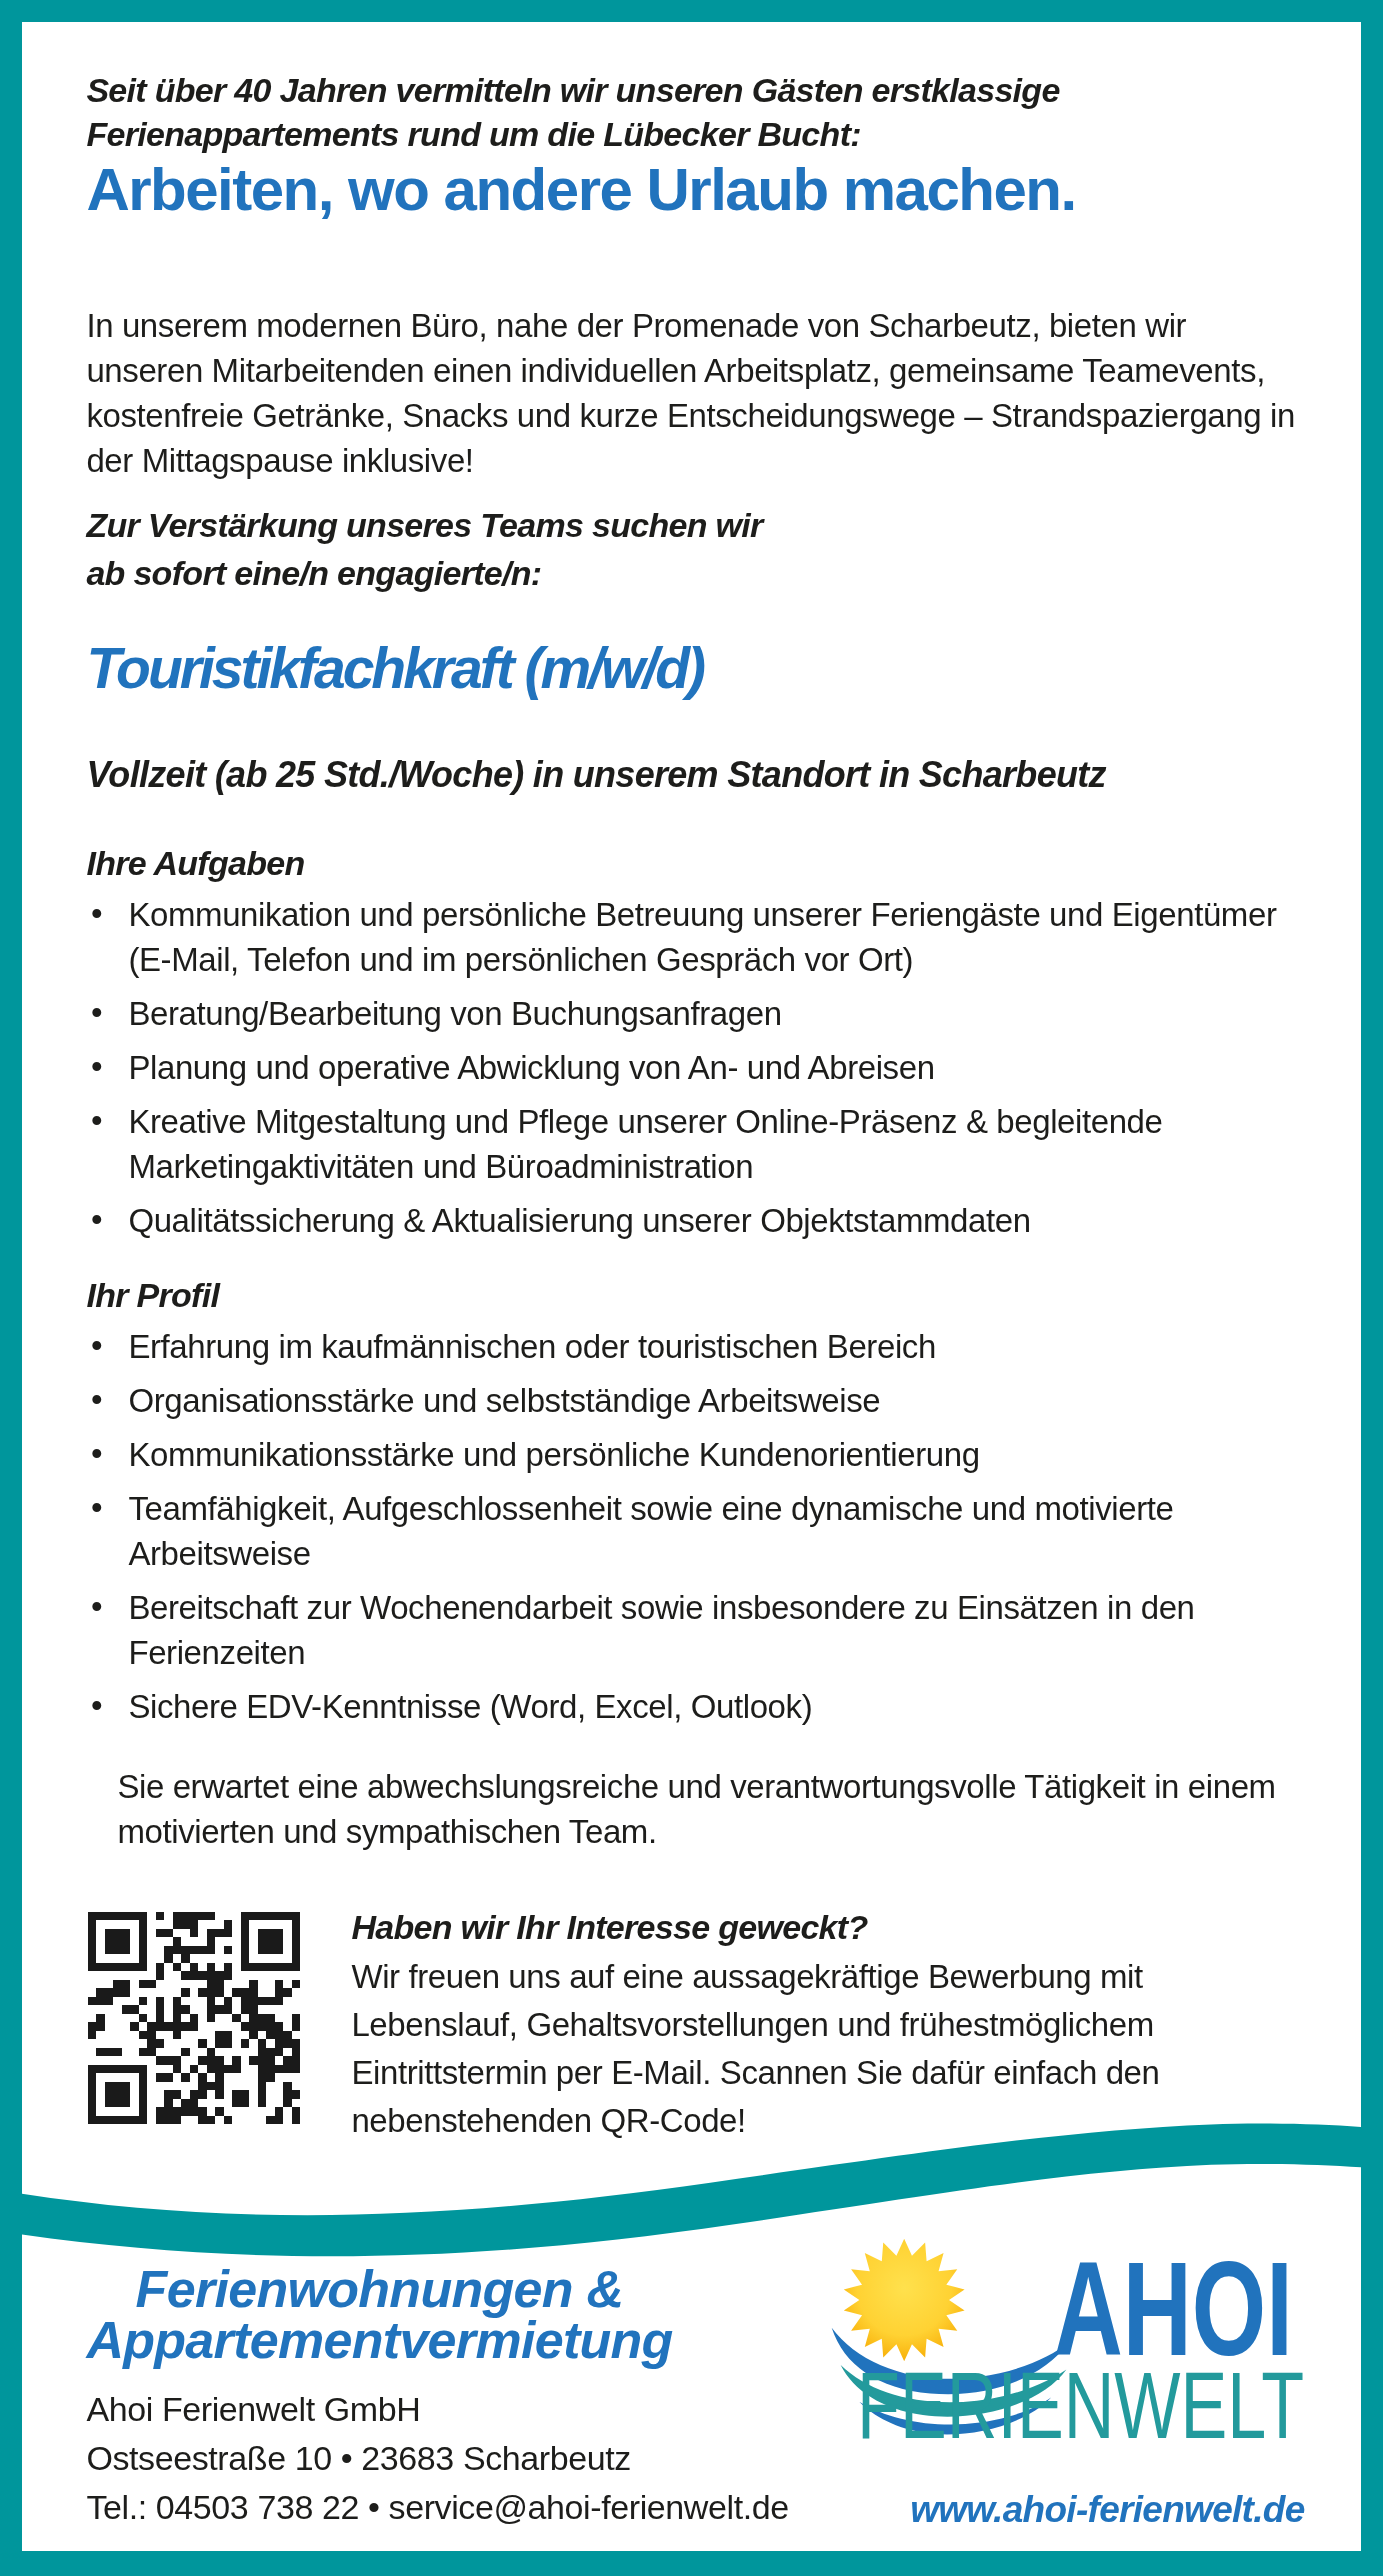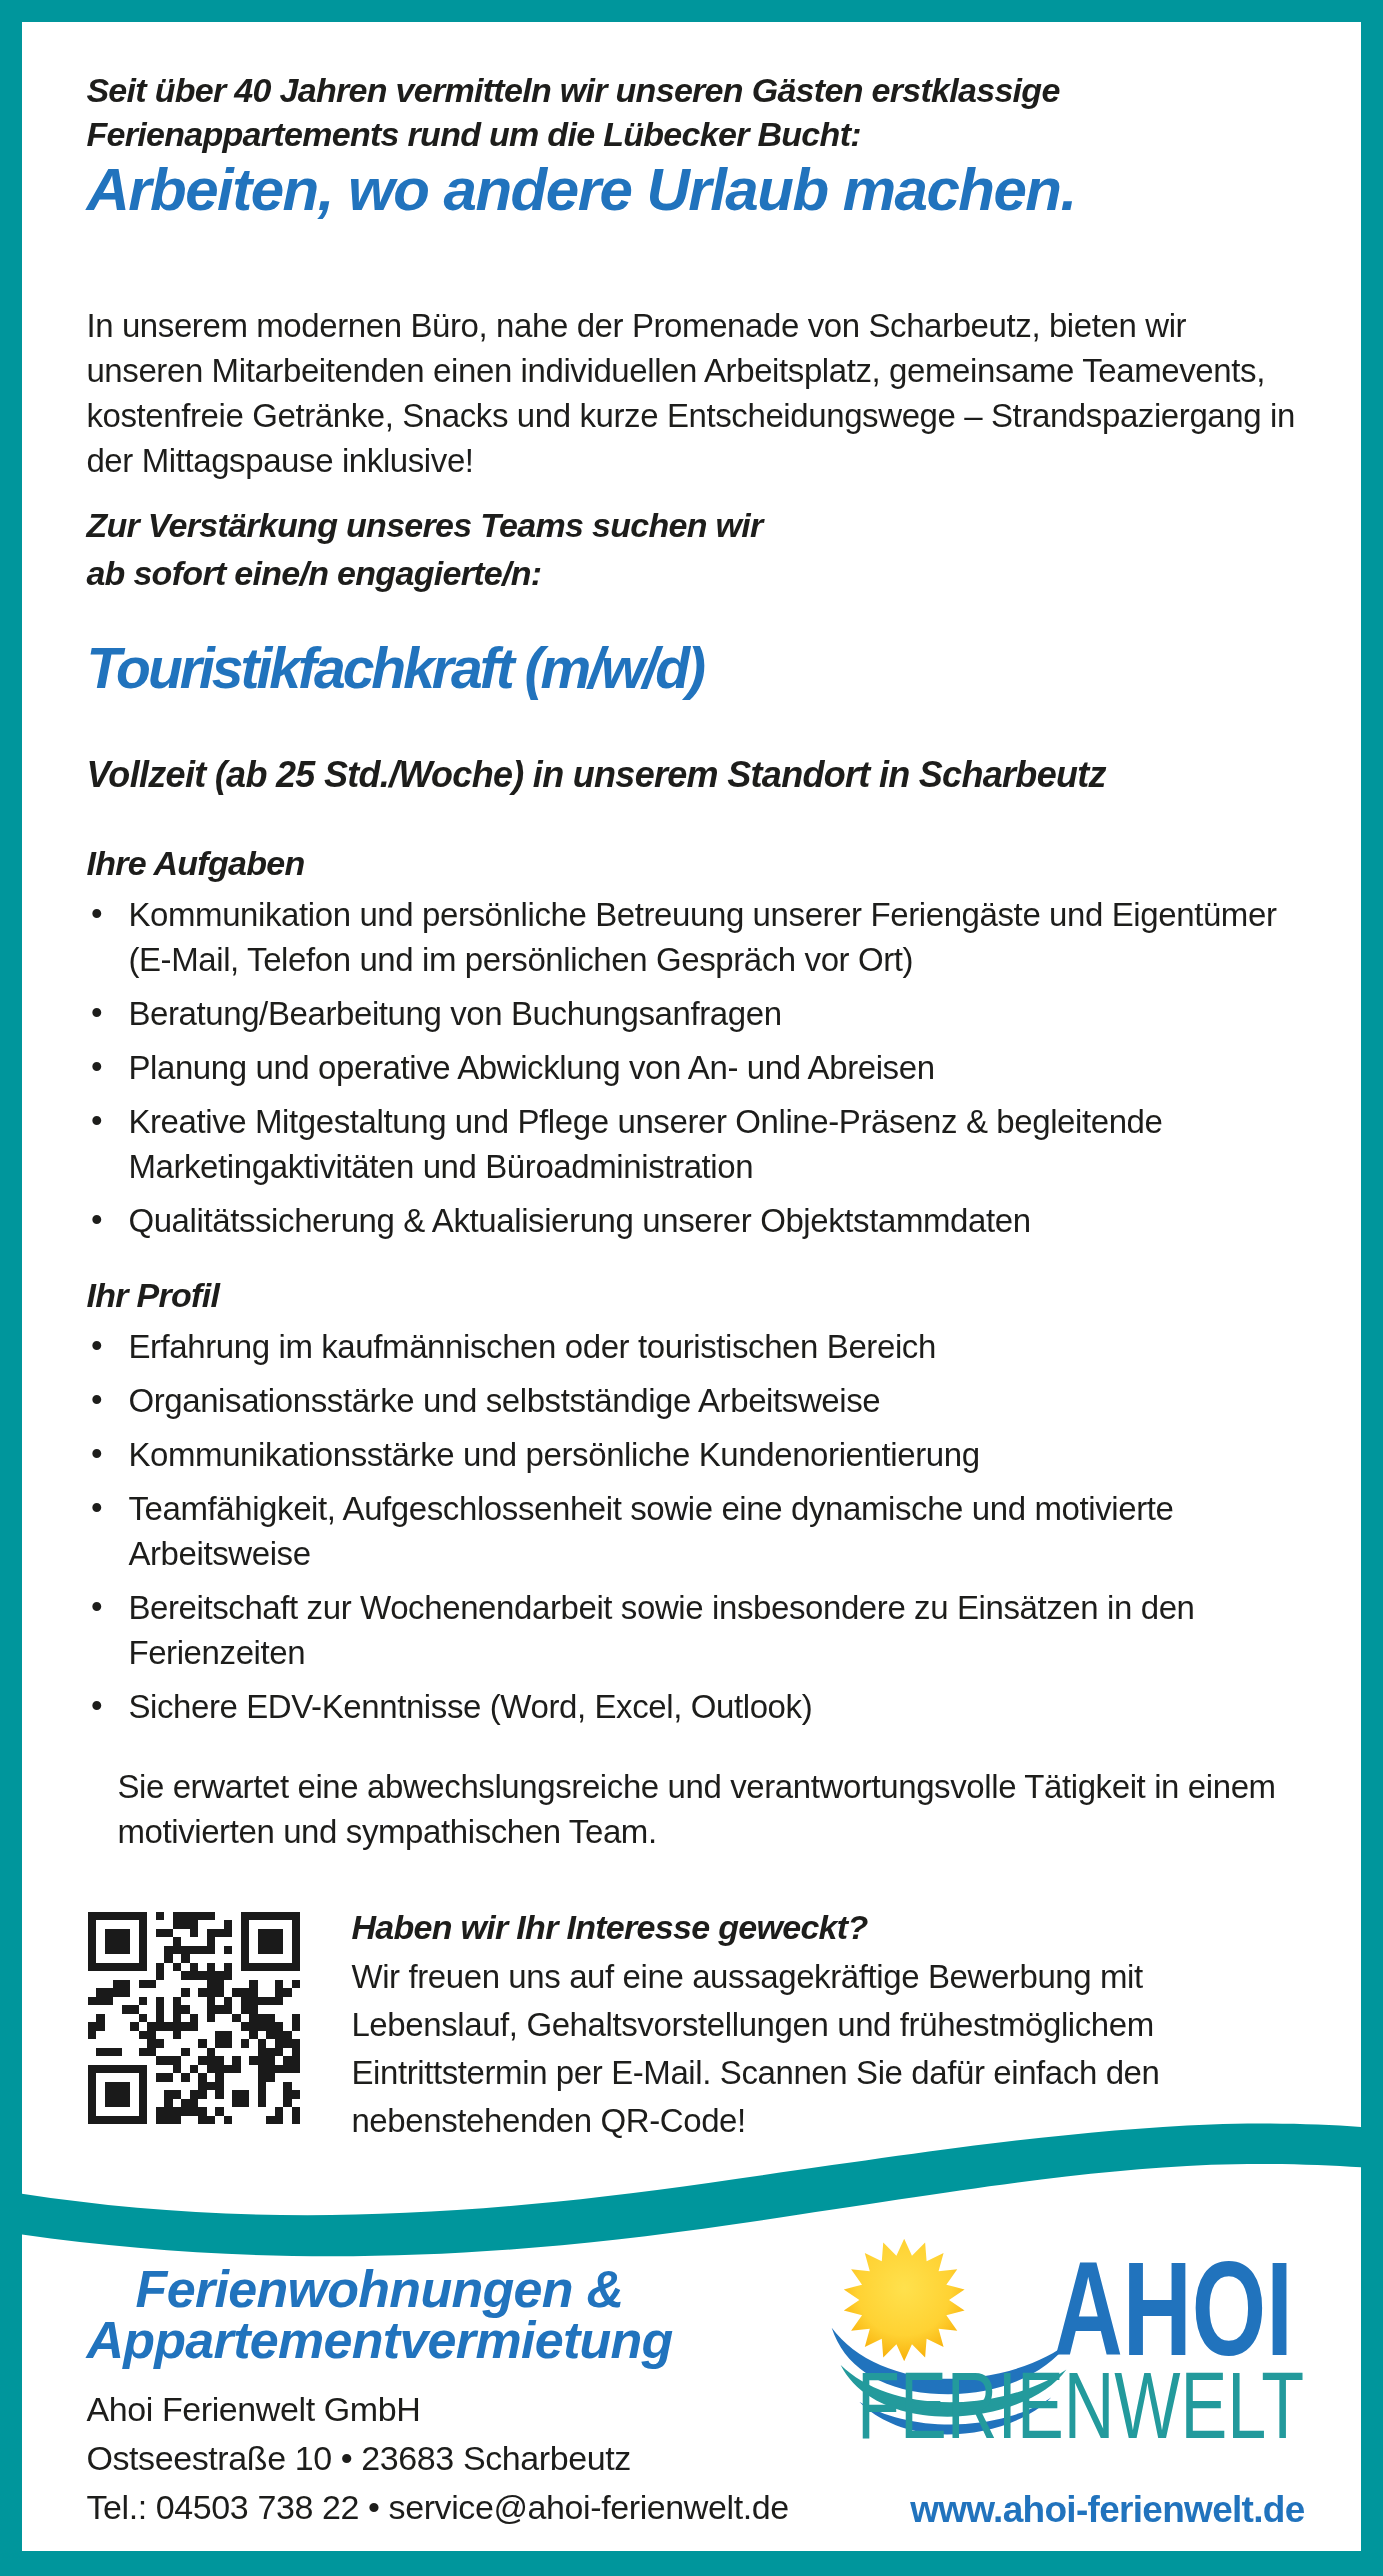--- a/index.html
+++ b/index.html
@@ -29,21 +29,21 @@
 
   .intro{
     top:46px;
     font-size:34px;line-height:44px;
     font-style:italic;font-weight:700;
     letter-spacing:-0.7px;
   }
   .headline{
     top:133px;
     font-size:60px;line-height:69px;
-    font-style:italic;font-weight:800;
+    font-weight:800;
     color:var(--blue);
     letter-spacing:-1.5px;
   }
   .about{
     top:247px;
     font-size:33px;line-height:45px;
     letter-spacing:-0.4px;
     margin-top:34px;
   }
   .lead{
@@ -124,21 +124,21 @@
     font-size:34px;line-height:49px;
     letter-spacing:-0.4px;
   }
   .logo{
     position:absolute;left:796px;top:2207px;
     width:490px;height:213px;
   }
   .website{
     position:absolute;right:56px;top:2465px;
     font-size:37px;line-height:45px;
-    font-weight:700;
+    font-style:italic;font-weight:700;
     color:var(--blue);
     letter-spacing:-0.7px;
     text-align:right;
   }
 </style>
 </head>
 <body>
 
 <div class="page">
   <div class="sheet">

